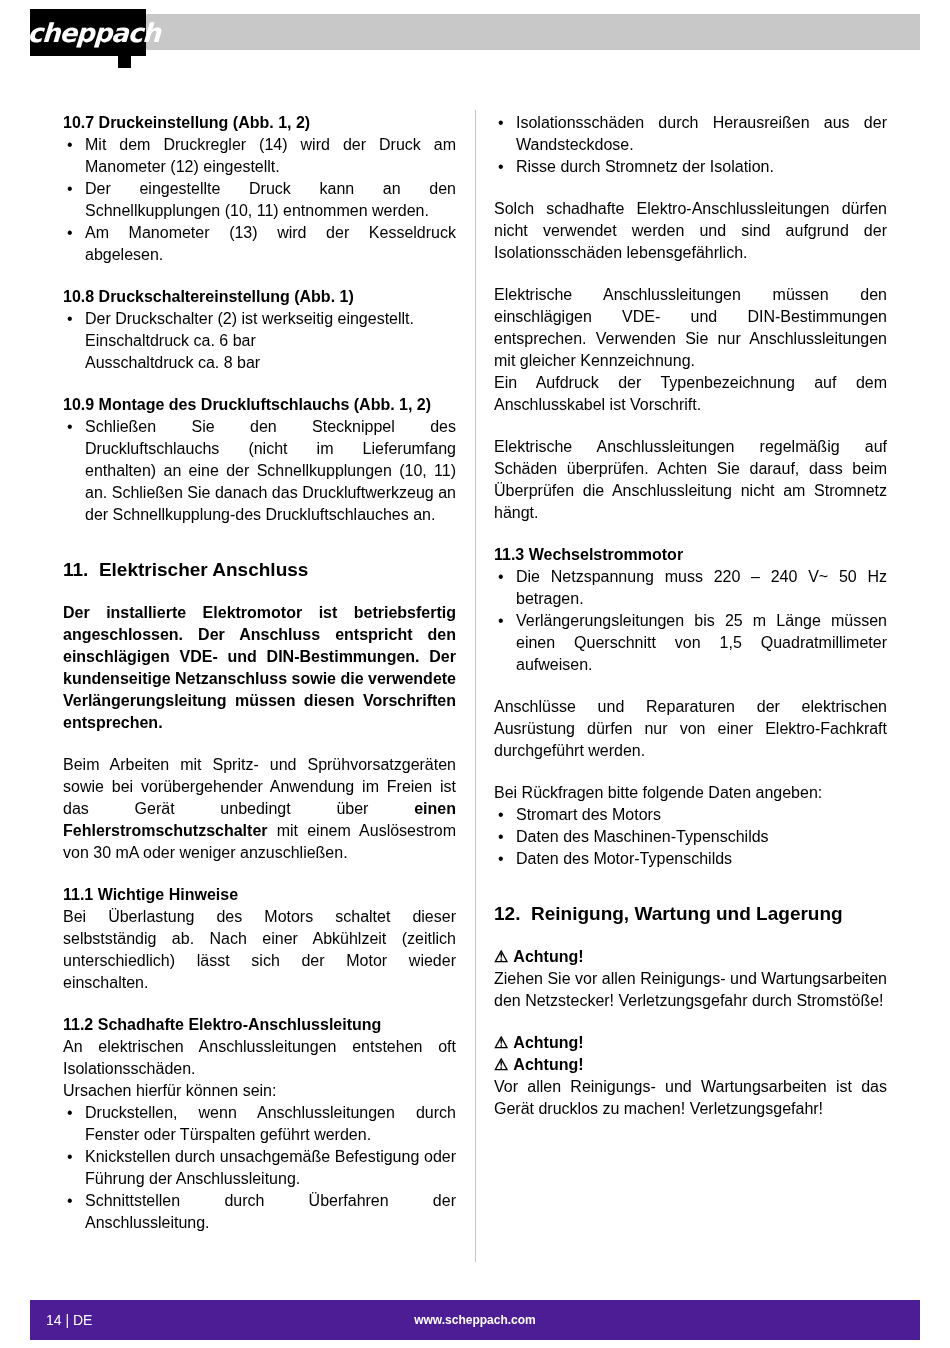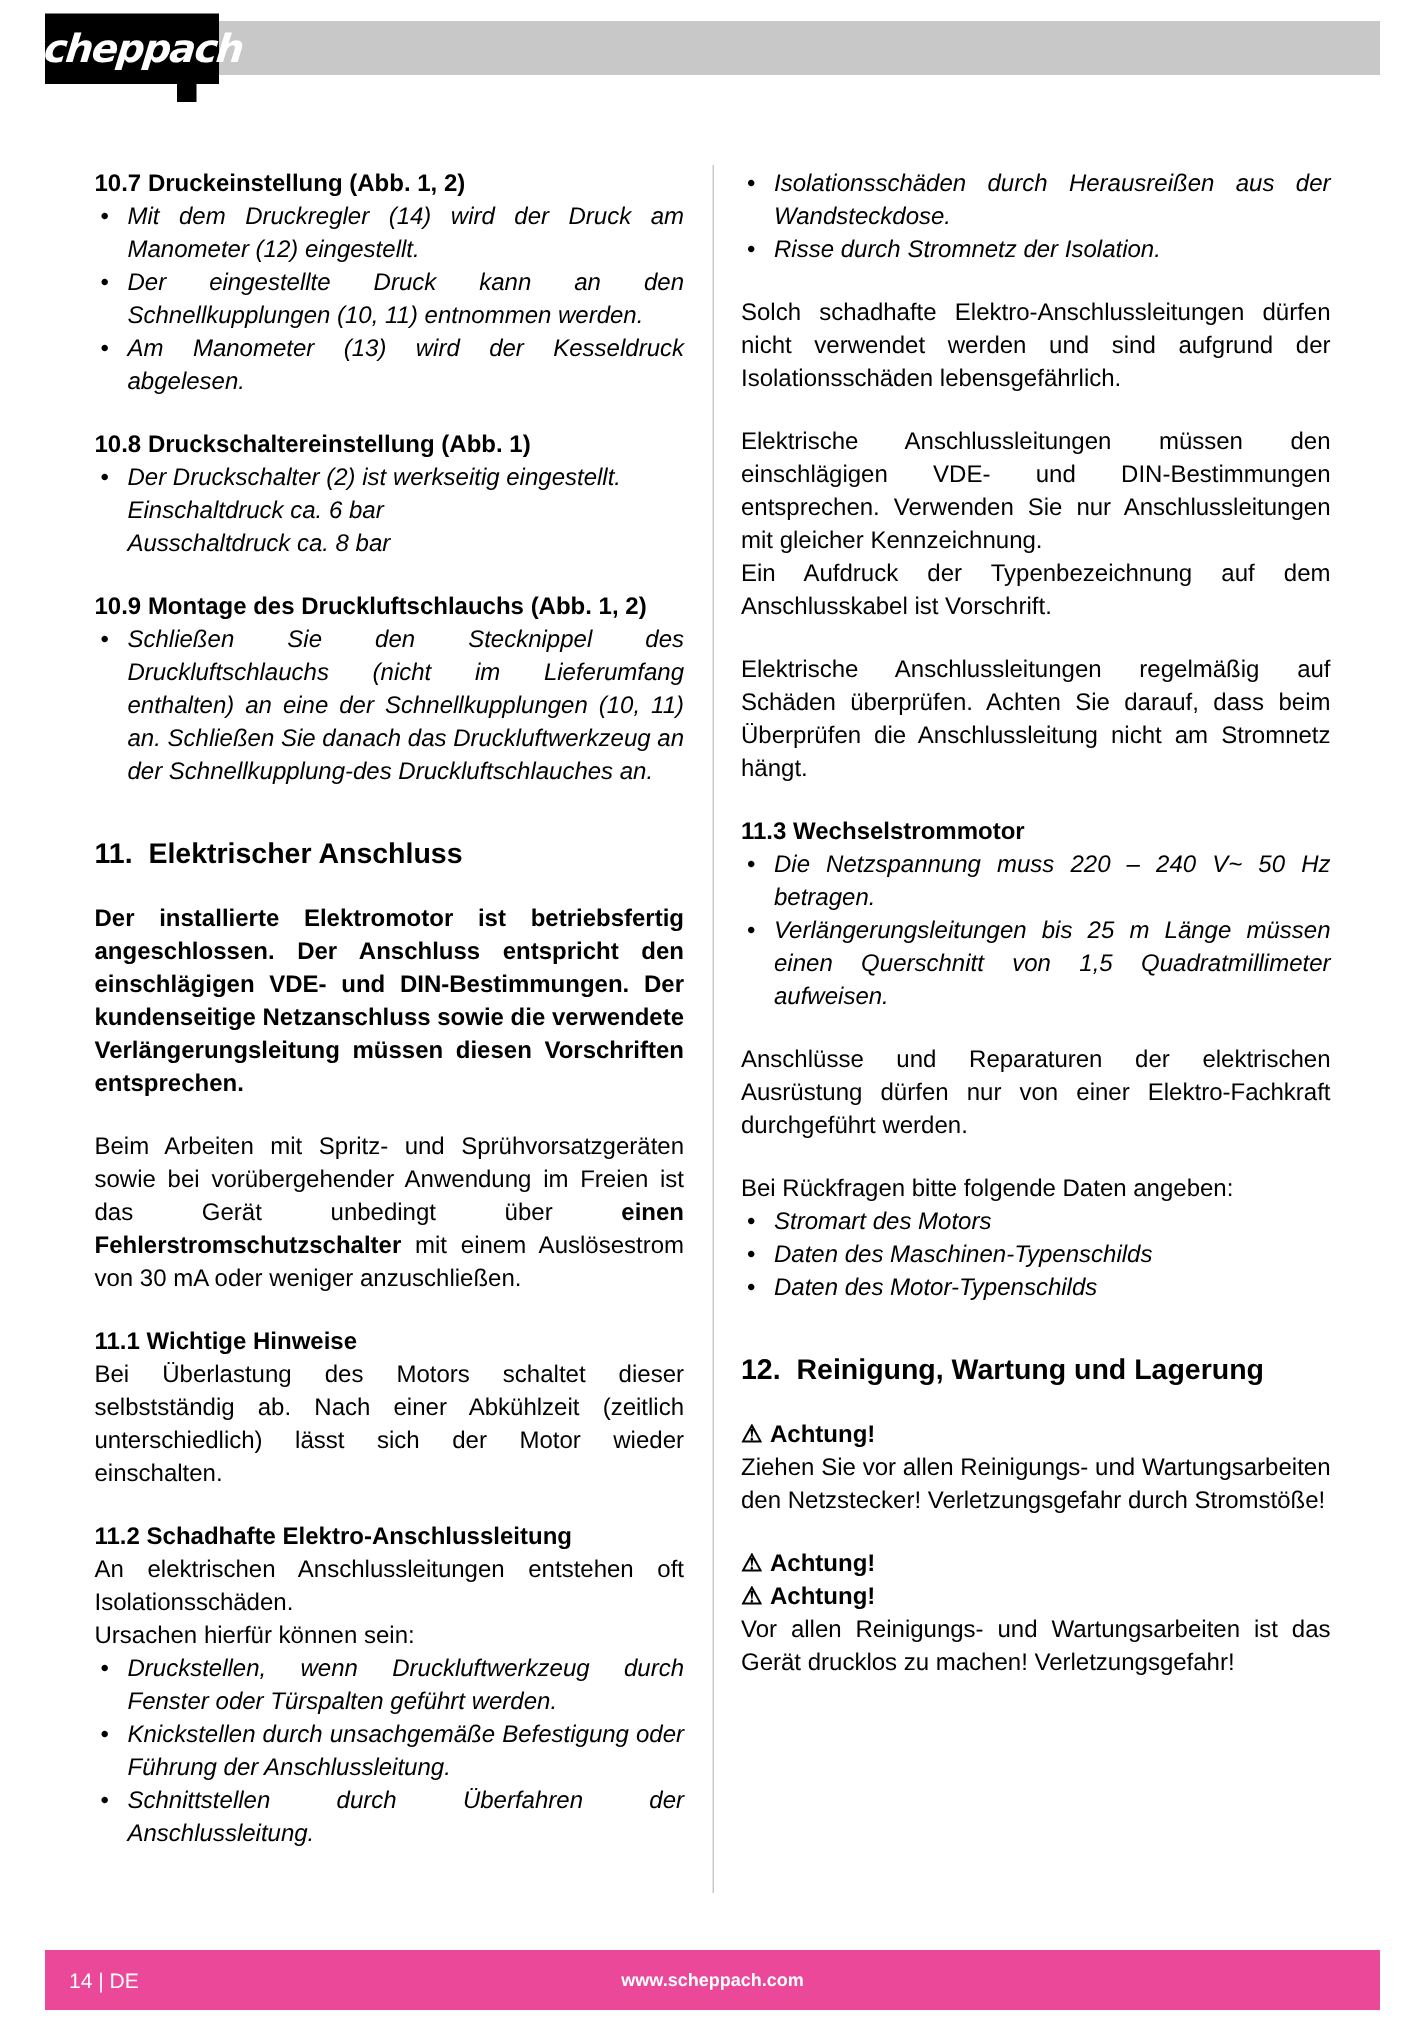--- a/index.html
+++ b/index.html
@@ -33,24 +33,24 @@
   .tight { margin-top:0 !important; }
   .h2 {
     font-weight:bold; font-size:19px; line-height:24px;
     margin-top:32px; margin-bottom:20px; white-space:pre-wrap; text-align:left;
   }
   .para { white-space:pre-line; }
   .bold { font-weight:bold; }
   ul.bullets { list-style:none; }
   .bullets li { position:relative; padding-left:22px; }
   .bullets .marker { position:absolute; left:4px; top:0; }
-  .bullets .btext { white-space:pre-line;font-style:italic; }
+  .bullets .btext { white-space:pre-line; }
   .warn-icon { font-weight:bold; margin-right:5px; }
   
-  .footer { position:absolute; left:30px; top:1300px; width:890px; height:40px; background:#ec4899; color:#fff; }
+  .footer { position:absolute; left:30px; top:1300px; width:890px; height:40px; background:#4c1d95; color:#fff; }
   .footer .page-label { position:absolute; left:16px; top:50%; transform:translateY(-50%); font-size:14px; }
   .footer .site { position:absolute; left:0; right:0; top:50%; transform:translateY(-50%); text-align:center; font-weight:bold; font-size:12px; }
 </style>
 </head>
 <body>
 
 <div class="page">
   <div class="header-bar"></div>
   <div class="logo">
     <span class="logo-text">scheppach</span>
@@ -79,21 +79,21 @@
         </ul>
         <div class="h2 block">11.  Elektrischer Anschluss</div>
         <p class="para block bold">Der installierte Elektromotor ist betriebsfertig angeschlossen. Der Anschluss entspricht den einschlägigen VDE- und DIN-Bestimmungen. Der kundenseitige Netzanschluss sowie die verwendete Verlängerungsleitung müssen diesen Vorschriften entsprechen.</p>
         <p class="para block"><span>Beim Arbeiten mit Spritz- und Sprühvorsatzgeräten sowie bei vorübergehender Anwendung im Freien ist das Gerät unbedingt über </span><span class="bold">einen Fehlerstromschutzschalter</span><span> mit einem Auslösestrom von 30 mA oder weniger anzuschließen.</span></p>
         <div class="h3 block">11.1 Wichtige Hinweise</div>
         <p class="para block">Bei Überlastung des Motors schaltet dieser selbstständig ab. Nach einer Abkühlzeit (zeitlich unterschiedlich) lässt sich der Motor wieder einschalten.</p>
         <div class="h3 block">11.2 Schadhafte Elektro-Anschlussleitung</div>
         <p class="para block">An elektrischen Anschlussleitungen entstehen oft Isolationsschäden.
 Ursachen hierfür können sein:</p>
         <ul class="bullets block tight">
-          <li><span class="marker">•</span><span class="btext">Druckstellen, wenn Druckluftwerkzeug durch Fenster oder Türspalten geführt werden.</span></li>
+          <li><span class="marker">•</span><span class="btext">Druckstellen, wenn Anschlussleitungen durch Fenster oder Türspalten geführt werden.</span></li>
           <li><span class="marker">•</span><span class="btext">Knickstellen durch unsachgemäße Befestigung oder Führung der Anschlussleitung.</span></li>
           <li><span class="marker">•</span><span class="btext">Schnittstellen durch Überfahren der Anschlussleitung.</span></li>
         </ul>
       </div>
     <div class="col" id="col-right">
         <ul class="bullets block">
           <li><span class="marker">•</span><span class="btext">Isolationsschäden durch Herausreißen aus der Wandsteckdose.</span></li>
           <li><span class="marker">•</span><span class="btext">Risse durch Stromnetz der Isolation.</span></li>
         </ul>
         <p class="para block">Solch schadhafte Elektro-Anschlussleitungen dürfen nicht verwendet werden und sind aufgrund der Isolationsschäden lebensgefährlich.</p>

